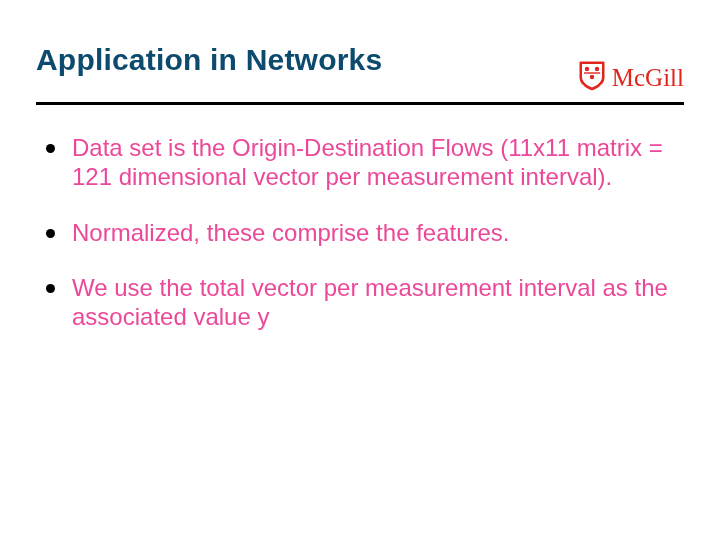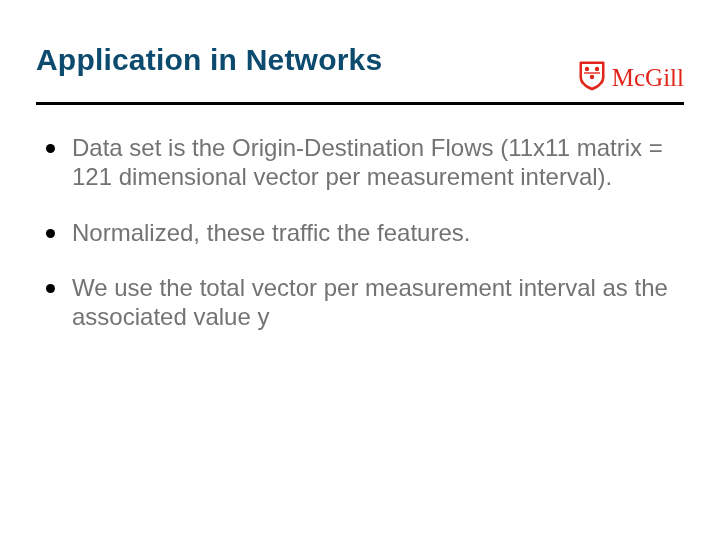--- a/index.html
+++ b/index.html
@@ -38,21 +38,21 @@
   }
   .bullets {
     list-style: none;
     padding-left: 10px;
   }
   .bullets li {
     position: relative;
     padding-left: 26px;
     font-size: 24px;
     line-height: 1.22;
-    color: #737373;
+    color: #ec4899;
     margin-bottom: 26px;
   }
   .bullets li::before {
     content: "";
     position: absolute;
     left: 0;
     top: 0.46em;
     width: 9px;
     height: 9px;
     background: #000;
@@ -75,16 +75,16 @@
           <circle cx="14" cy="17" r="2.2" fill="#e1251b"></circle>
           <path d="M6 13 H22" stroke="#e1251b" stroke-width="1.4"></path>
         </svg>
       </span>
       <span class="logo-text">McGill</span>
     </div>
   </div>
 
   <ul class="bullets">
     <li>Data set is the Origin-Destination Flows (11x11 matrix = 121 dimensional vector per measurement interval).</li>
-    <li>Normalized, these traffic the features.</li>
+    <li>Normalized, these comprise the features.</li>
     <li>We use the total vector per measurement interval as the associated value y</li>
   </ul>
 </div>
 
 </body></html>

